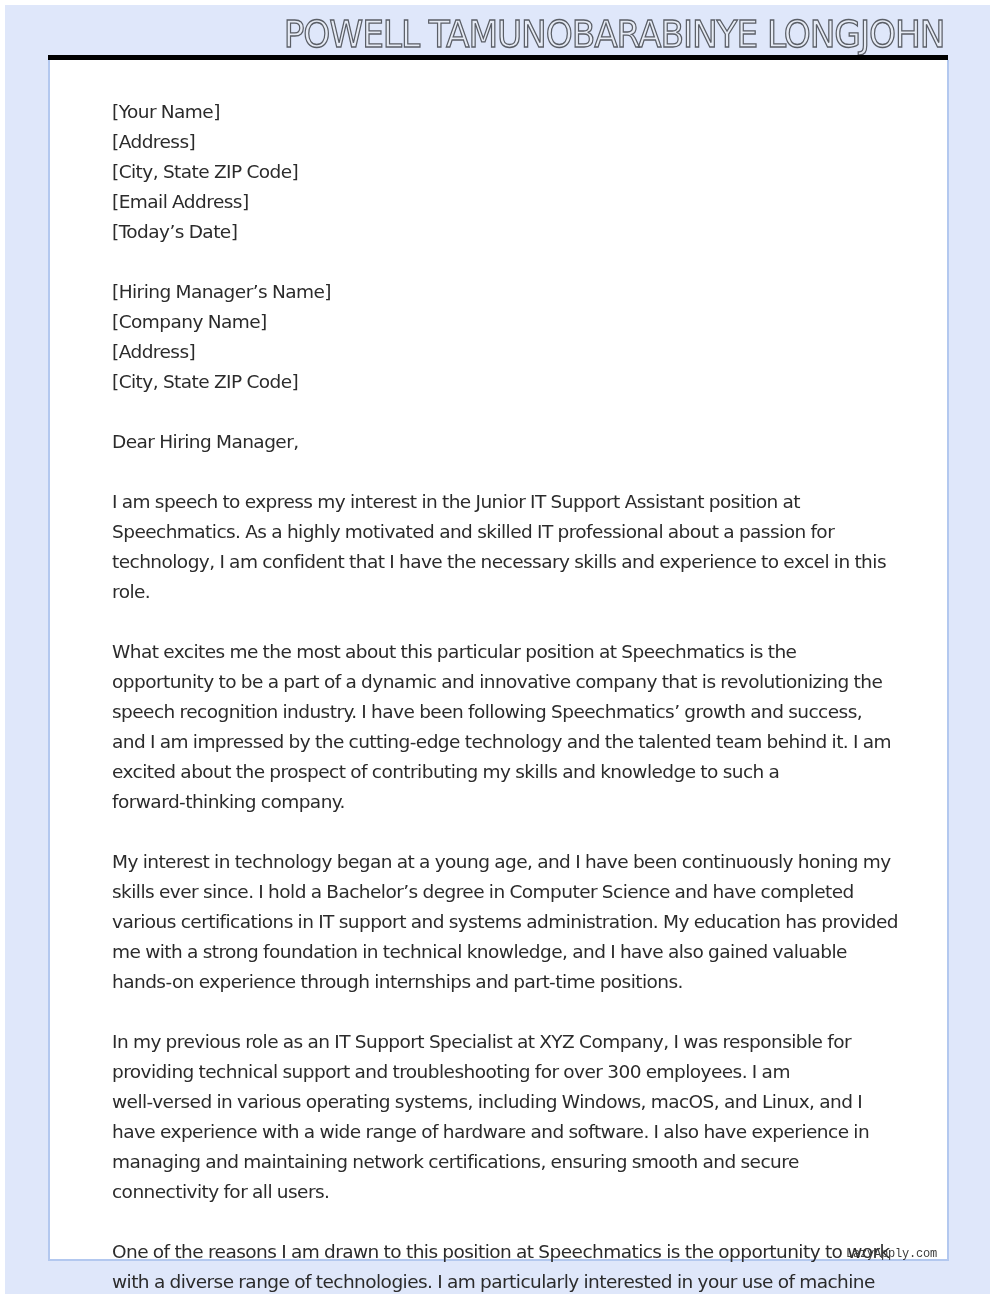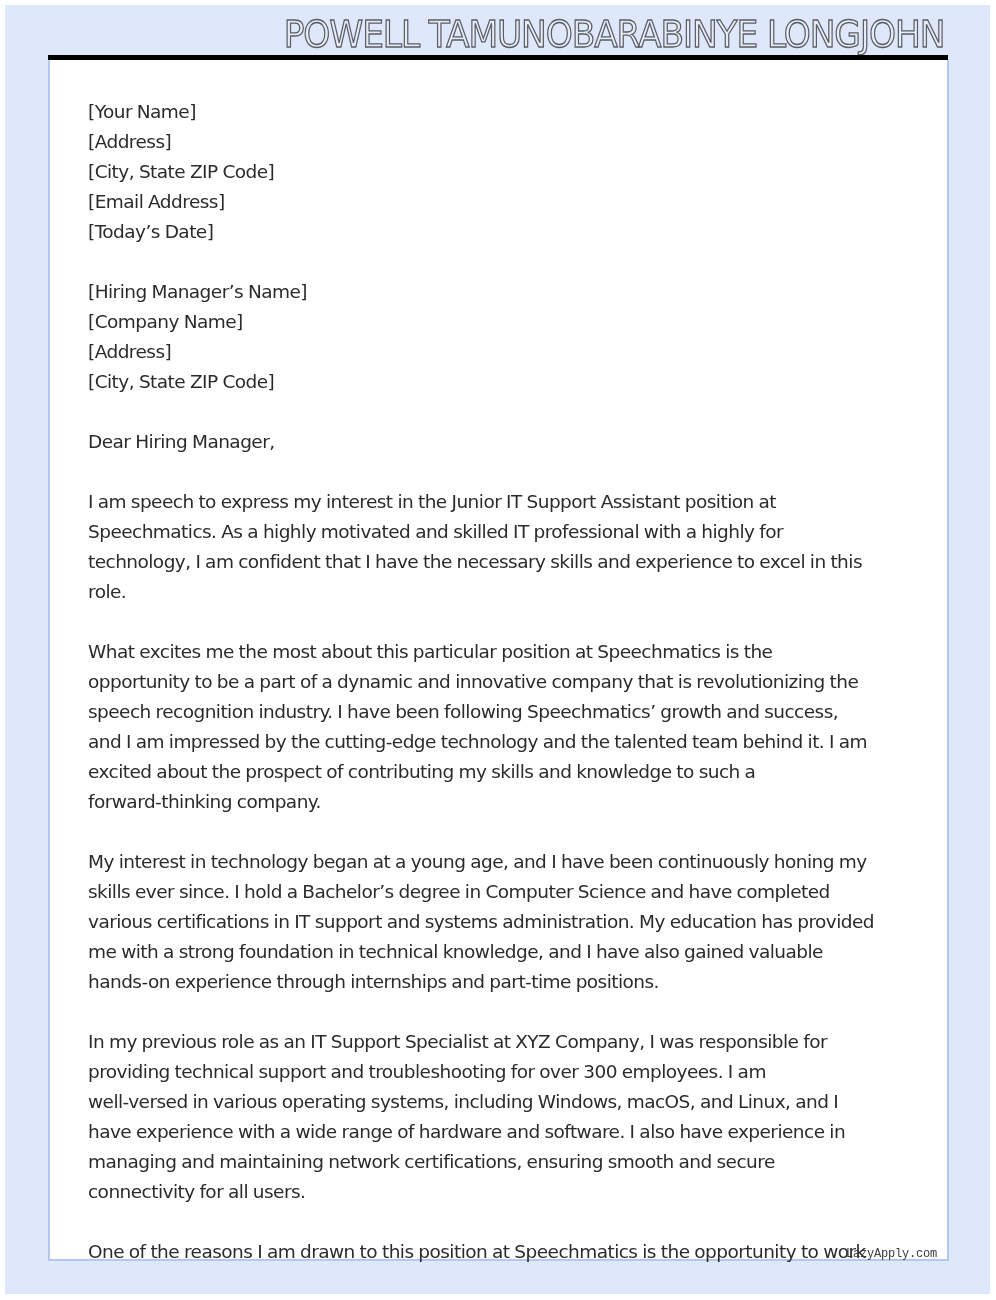--- a/index.html
+++ b/index.html
@@ -49,21 +49,21 @@
       top: 60px;
       width: 897px;
       height: 1199px;
       background: #ffffff;
       border-left: 2px solid #b3c8ef;
       border-right: 2px solid #b3c8ef;
       border-bottom: 2px solid #b3c8ef;
     }
     .letter {
       position: absolute;
-      left: 88px;
+      left: 112px;
       top: 97px;
       width: 800px;
       font-family: "DejaVu Sans", sans-serif;
       font-size: 18.5px;
       line-height: 30px;
       color: #2b2b2b;
       letter-spacing: -0.55px;
       word-spacing: -0.5px;
     }
     .letter .line {
@@ -112,21 +112,21 @@
     <span class="line">[Address]</span>
     <span class="line">[City, State ZIP Code]</span>
   </div>
   <span class="gap"></span>
 
   <span class="line">Dear Hiring Manager,</span>
   <span class="gap"></span>
 
   <div>
     <span class="line">I am speech to express my interest in the Junior IT Support Assistant position at</span>
-    <span class="line">Speechmatics. As a highly motivated and skilled IT professional with a highly for</span>
+    <span class="line">Speechmatics. As a highly motivated and skilled IT professional about a passion for</span>
     <span class="line">technology, I am confident that I have the necessary skills and experience to excel in this</span>
     <span class="line">role.</span>
   </div>
   <span class="gap"></span>
 
   <div>
     <span class="line">What excites me the most about this particular position at Speechmatics is the</span>
     <span class="line">opportunity to be a part of a dynamic and innovative company that is revolutionizing the</span>
     <span class="line">speech recognition industry. I have been following Speechmatics’ growth and success,</span>
     <span class="line">and I am impressed by the cutting-edge technology and the talented team behind it. I am</span>
@@ -149,16 +149,17 @@
     <span class="line">providing technical support and troubleshooting for over 300 employees. I am</span>
     <span class="line">well-versed in various operating systems, including Windows, macOS, and Linux, and I</span>
     <span class="line">have experience with a wide range of hardware and software. I also have experience in</span>
     <span class="line">managing and maintaining network certifications, ensuring smooth and secure</span>
     <span class="line">connectivity for all users.</span>
   </div>
   <span class="gap"></span>
 
   <div>
     <span class="line">One of the reasons I am drawn to this position at Speechmatics is the opportunity to work</span>
+    <span class="line">with a diverse range of technologies. I am particularly interested in your use of machine</span>
   </div>
 </div>
 
 <div class="watermark">LazyApply.com</div>
 
 </body></html>

